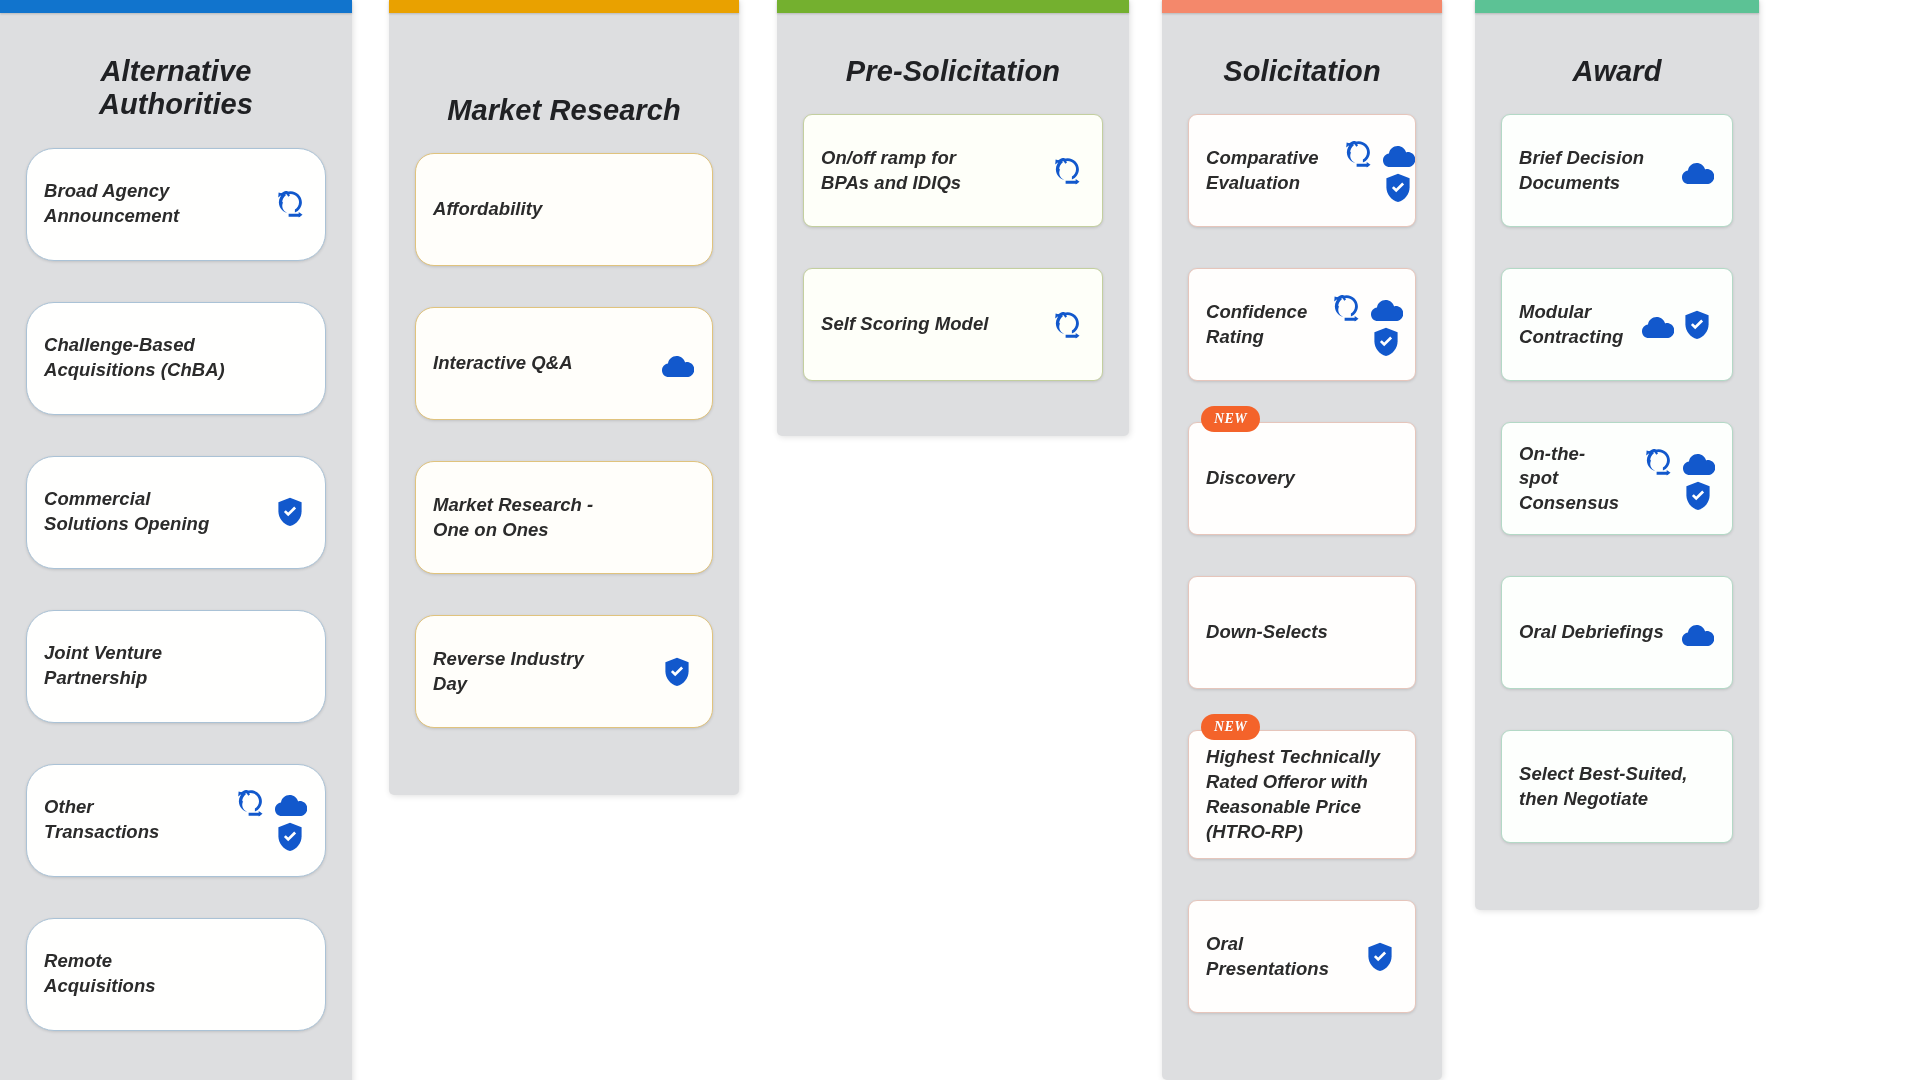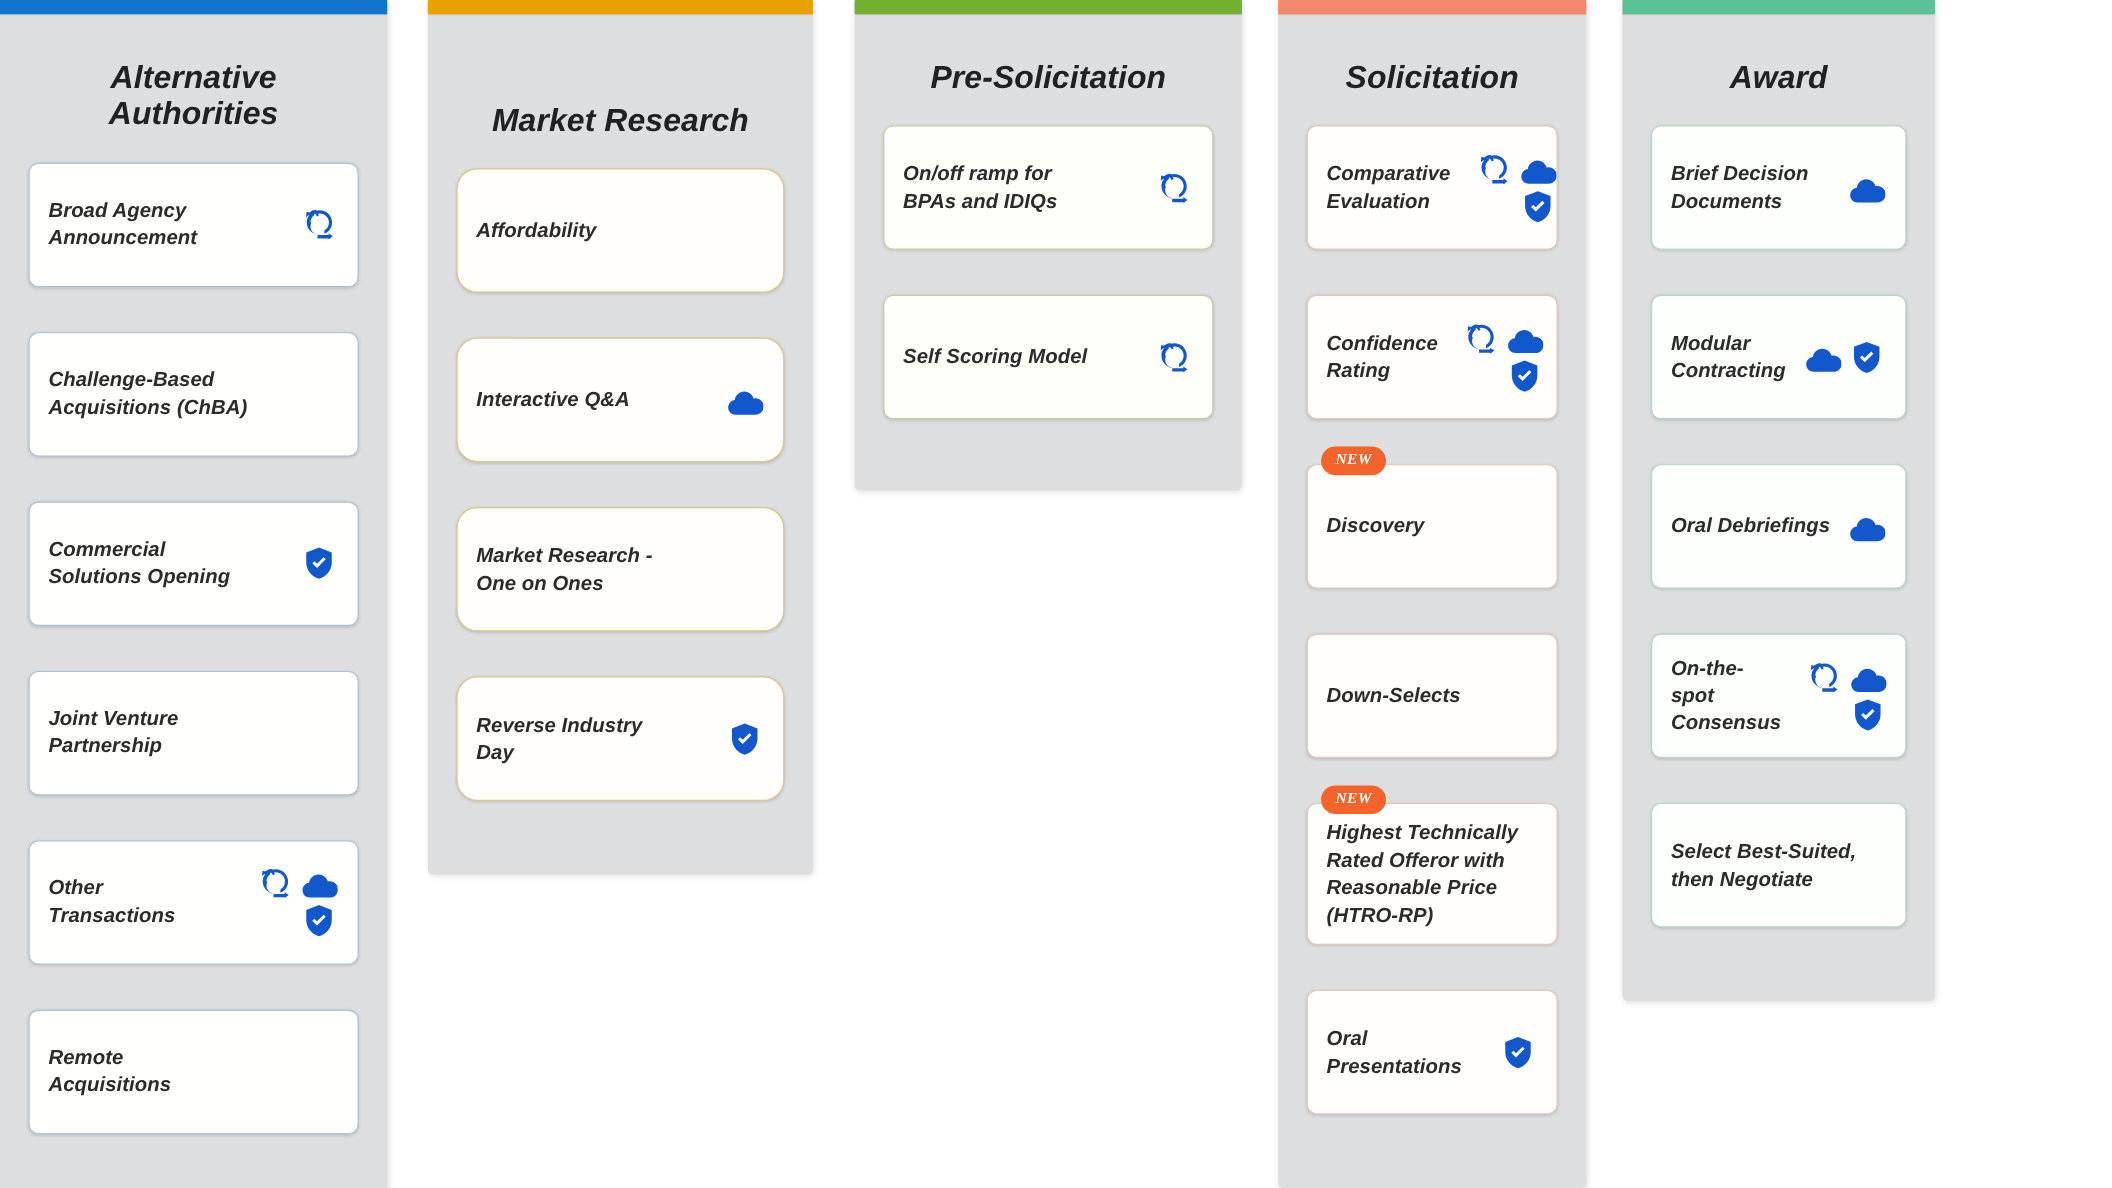--- a/index.html
+++ b/index.html
@@ -120,21 +120,21 @@
     letter-spacing: 0.4px;
     padding: 5px 13px 5px 13px;
     border-radius: 16px;
     z-index: 5;
     font-family: "Liberation Serif", serif;
     text-shadow: 0 0 1px rgba(0,0,0,0.15);
   }
 
   
   .col-alt      .col-accent { background: #1174cd; }
-  .col-alt      .card       { border-color: #aac2d6; }
+  .col-alt      .card       { border-color: #aac2d6; border-radius: 28px; }
 
   .col-market   .col-accent { background: #e9a100; }
   .col-market   .card       { border-color: #e0c37d; background:#fffefa;border-radius:19px; }
 
   .col-presol   .col-accent { background: #74b02f; }
   .col-presol   .card       { border-color: #c3cf9f; background:#fefff9; }
 
   .col-solic    .col-accent { background: #f4886b; }
   .col-solic    .card       { border-color: #e6c5bb; background:#fffefd; }
 
@@ -142,21 +142,21 @@
   .col-award    .card       { border-color: #b3d9c6; background:#fdfffd; }
 
   
   .col-alt    { width: 352px; margin-left: 0px;  }
   .col-market { width: 350px; margin-left: 37px; }
   .col-presol { width: 352px; margin-left: 38px; }
   .col-solic  { width: 280px; margin-left: 33px; }
   .col-award  { width: 284px; margin-left: 33px; }
 
   
-  .col-presol { padding-bottom: 24px; }
+  .col-presol { padding-bottom: 14px; }
 </style>
 </head>
 <body>
 
 <div id="board">
     <div class="column col-alt">
       <div class="col-accent" style="background: rgb(17, 116, 205);"></div>
       <div class="col-title" style="white-space: pre-line;">Alternative
 Authorities</div>
       <div class="col-cards">
@@ -444,32 +444,20 @@
                 <svg viewBox="0 0 26 30">
     <path fill="#1258cc" d="M13 0.8L1.4 5.2v9.1c0 6.8 4.9 13.1 11.6 14.8 6.7-1.7 11.6-8 11.6-14.8V5.2L13 0.8z"></path>
     <path fill="#ffffff" d="M11.2 19.3l-4.3-4.2 1.9-1.9 2.4 2.3 6-5.9 1.9 1.9z"></path>
   </svg>
               </span>
             </div>
           </div>
         </div>
         <div class="card-wrap">
           <div class="card">
-            <div class="card-title">Oral Debriefings</div>
-            <div class="card-icons single">
-              <span class="icon">
-                <svg viewBox="0 0 34 24">
-    <path fill="#1258cc" d="M26.9 10.1c-0.6 0-1.2 0.1-1.8 0.3C24 6.7 20.6 4 16.6 4c-4.4 0-8.1 3.3-8.6 7.6C4.6 12 2 14.9 2 18.4 2 22.1 5 25 8.7 25h18.2c4.1 0 7.4-3.3 7.4-7.4 0-4.1-3.3-7.5-7.4-7.5z"></path>
-  </svg>
-              </span>
-            </div>
-          </div>
-        </div>
-        <div class="card-wrap">
-          <div class="card">
             <div class="card-title">On-the-spot
 Consensus</div>
             <div class="card-icons triple">
               <span class="icon">
                 <svg viewBox="0 0 32 28">
     <path fill="#1258cc" d="M15.2 3.3c-1.2-1.6-3.5-2-5.2-0.9L6.6 4.6 8.3 7.3l3.4-2.2c0.5-0.3 1.1-0.2 1.4 0.2l1.3 1.9 1.6-1.1-0.8-1.2z"></path>
     <path fill="#1258cc" d="M9.5 4.4L5.3 3.2 4.9 7.8z"></path>
     <path fill="#1258cc" d="M16.6 4.6c4.4 0 7.9 3.5 7.9 7.8 0 2.9-1.6 5.4-3.9 6.8v2.9c3.9-1.6 6.6-5.3 6.6-9.7 0-5.8-4.8-10.5-10.6-10.5-1.2 0-2.4 0.2-3.5 0.6l1.3 2.5c0.7-0.2 1.4-0.4 2.2-0.4z"></path>
     <path fill="#1258cc" d="M8.7 12.4c0-2.6 1.3-5 3.3-6.4L10.8 3.4C7.6 5.3 5.5 8.6 5.5 12.4c0 5.3 4 9.7 9.2 10.4v3.2h10.9v-2.9H14.7v-0.3c-3.4-0.7-6-3.6-6-7.1 0-1.2 0.3-2.3 0.8-3.3z"></path>
     <path fill="#1258cc" d="M24.2 21.6l3.6 2.5-3.6 2.5z"></path>
@@ -484,19 +472,31 @@
                 <svg viewBox="0 0 26 30">
     <path fill="#1258cc" d="M13 0.8L1.4 5.2v9.1c0 6.8 4.9 13.1 11.6 14.8 6.7-1.7 11.6-8 11.6-14.8V5.2L13 0.8z"></path>
     <path fill="#ffffff" d="M11.2 19.3l-4.3-4.2 1.9-1.9 2.4 2.3 6-5.9 1.9 1.9z"></path>
   </svg>
               </span>
             </div>
           </div>
         </div>
         <div class="card-wrap">
           <div class="card">
+            <div class="card-title">Oral Debriefings</div>
+            <div class="card-icons single">
+              <span class="icon">
+                <svg viewBox="0 0 34 24">
+    <path fill="#1258cc" d="M26.9 10.1c-0.6 0-1.2 0.1-1.8 0.3C24 6.7 20.6 4 16.6 4c-4.4 0-8.1 3.3-8.6 7.6C4.6 12 2 14.9 2 18.4 2 22.1 5 25 8.7 25h18.2c4.1 0 7.4-3.3 7.4-7.4 0-4.1-3.3-7.5-7.4-7.5z"></path>
+  </svg>
+              </span>
+            </div>
+          </div>
+        </div>
+        <div class="card-wrap">
+          <div class="card">
             <div class="card-title">Select Best-Suited,
 then Negotiate</div>
           </div>
         </div>
       </div>
     </div>
   </div>
 
 </body></html>

